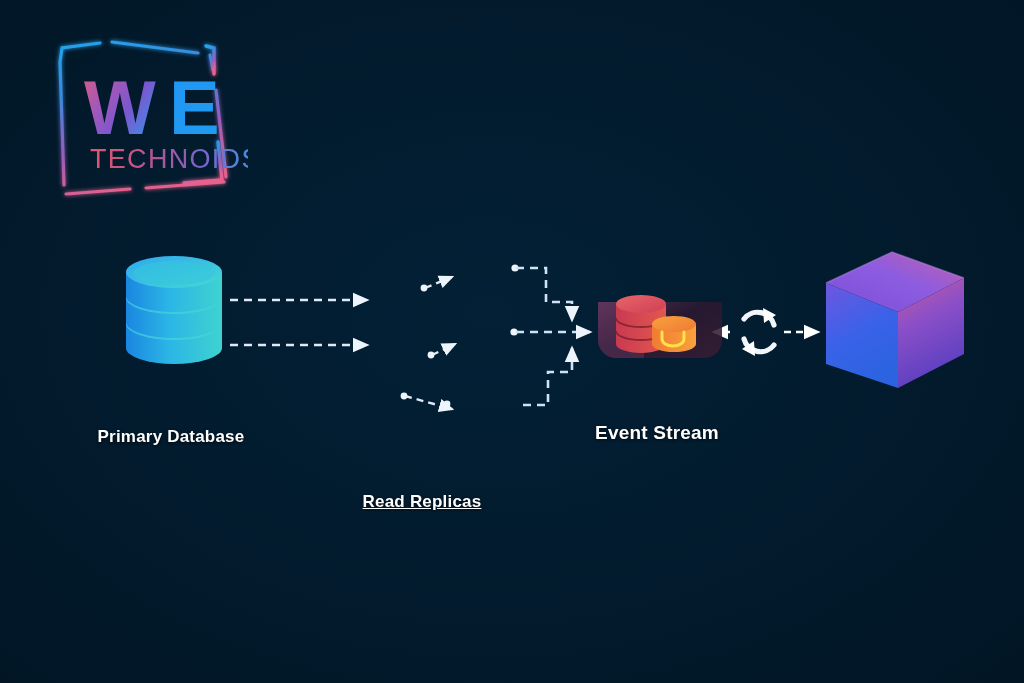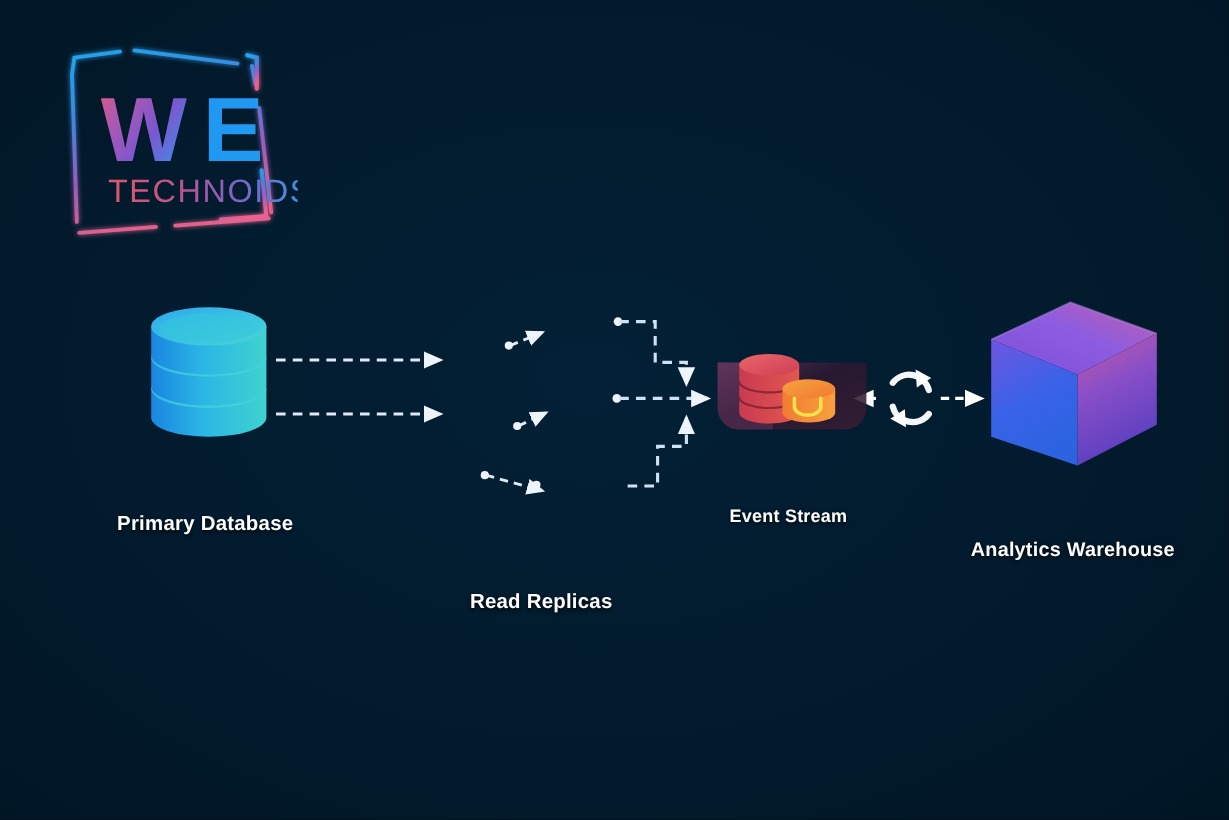--- a/index.html
+++ b/index.html
@@ -36,22 +36,22 @@
     font-size: 17px;
     letter-spacing: .2px;
     white-space: nowrap;
     text-align: center;
     transform: translateX(-50%);
     text-shadow: 0 1px 3px rgba(0,0,0,.75);
     margin-top: 41px;
   }
 
   #label-primary   { left: 171px; top: 386px; }
-  #label-replicas  { left: 451px; top: 451px; }
-  #label-stream    { left: 657px; top: 381px; font-size: 15px; }
+  #label-replicas  { left: 422px; top: 451px; text-decoration: underline; }
+  #label-stream    { left: 657px; top: 381px; font-size: 19px; }
   #label-warehouse { left: 894px; top: 408px; font-size: 16.5px; }
 
   
   .gfx { position: absolute; }
 </style>
 </head>
 <body>
 
 <div id="canvas">
 
@@ -347,15 +347,14 @@
     </defs>
     <path d="M6,33 L72,2 L144,28 L78,62 Z" fill="url(#cubeTop)"></path>
     <path d="M6,33 L78,62 L78,138 L6,114 Z" fill="url(#cubeLeft)"></path>
     <path d="M78,62 L144,28 L144,104 L78,138 Z" fill="url(#cubeRight)"></path>
     <path d="M6,33 L72,2 L144,28" fill="none" stroke="#b98ff0" stroke-width="1.6" opacity=".45"></path>
   </svg>
 
   <div class="node-label" id="label-primary">Primary Database</div>
   <div class="node-label" id="label-replicas">Read Replicas</div>
   <div class="node-label" id="label-stream">Event Stream</div>
-  <div class="node-label" id="label-warehouse">Analytics Warehouse</div>
 
 </div>
 
 </body></html>

